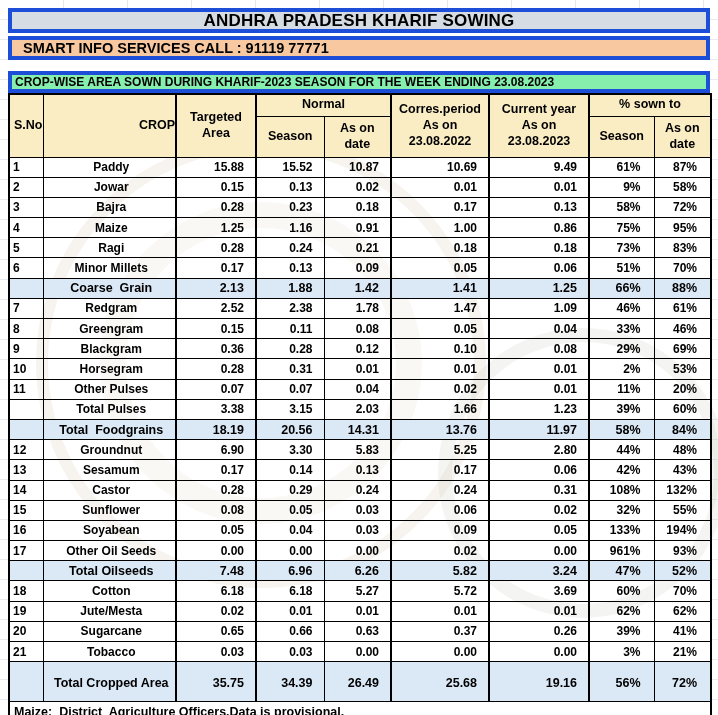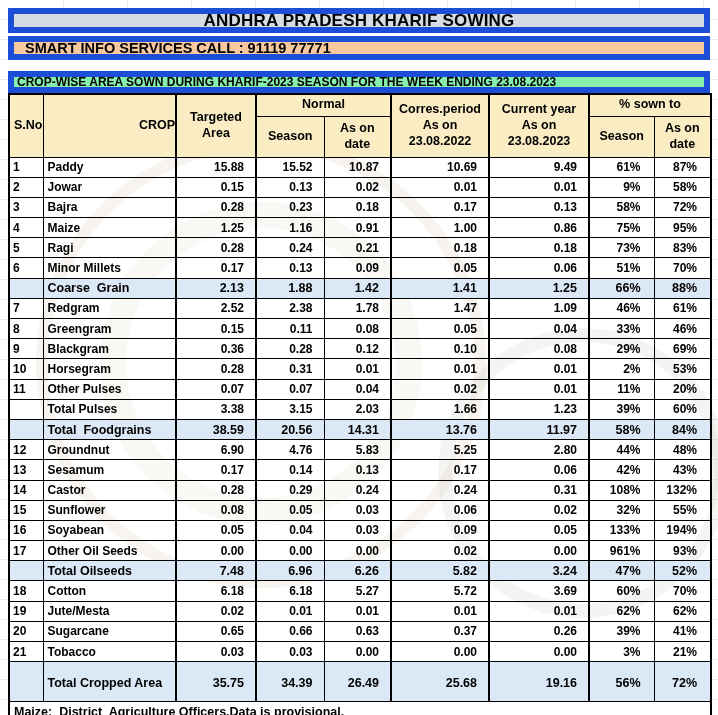--- a/index.html
+++ b/index.html
@@ -12,37 +12,37 @@
       repeating-linear-gradient(to bottom, transparent 0 19px, #e9ebef 19px 20px),
       #ffffff;
     overflow:hidden;
   }
   .sheet { position:absolute; left:8px; top:8px; width:702px; background:#fff; }
   .wm { position:absolute; border-radius:50%; pointer-events:none; z-index:0; }
   .wm1 { left:28px;  top:130px; width:450px; height:450px; border:12px solid rgba(205,185,155,0.16); }
   .wm2 { left:92px;  top:194px; width:322px; height:322px; border:26px solid rgba(205,185,155,0.10); }
   .wm3 { left:430px; top:320px; width:290px; height:290px; border:14px solid rgba(175,185,165,0.14); }
   .wm4 { left:300px; top:60px;  width:260px; height:260px; border:18px solid rgba(230,200,170,0.12); }
-  .bar { position:relative; z-index:1; border:6px solid #1d4ed8; display:flex; align-items:center; }
+  .bar { position:relative; z-index:1; border:4px solid #1d4ed8; display:flex; align-items:center; }
   .title-bar { height:25px; background:#d6dce4; justify-content:center; font-size:17px; margin-bottom:3px; letter-spacing:0.2px; }
   .info-bar  { height:24px; background:#f8c9a0; justify-content:space-between; font-size:14.5px; padding:0 7px 0 11px; margin-bottom:11px; }
   .desc-bar  { height:22px; background:#dbe8f6; justify-content:flex-start; font-size:12px; padding-left:3px; }
   table { position:relative; z-index:1; border-collapse:collapse; table-layout:fixed; width:702px; }
   table { border:2.5px solid #000; }
   th, td { border:1.4px solid #000; font-weight:700; overflow:hidden; }
   th:nth-child(1) { }
   thead th { background:#faedc4; font-size:12.5px; text-align:center; white-space:pre-line; line-height:1.25; }
   thead tr.h-top th { height:22px; }
   thead tr.h-bot th { height:41px; }
   th.al { text-align:right; padding-left:3px; }
   
   .vb2 { border-right:2.2px solid #000; }
   tbody td { font-size:12px; height:20.2px; background:transparent; }
   tbody td.c0 { text-align:left; padding-left:3px; }
-  tbody td.c1 { text-align:left; padding-left:4px; white-space:pre-wrap; }
+  tbody td.c1 { text-align:center; padding-left:4px; white-space:pre-wrap; }
   tbody td.c2, tbody td.c3, tbody td.c4, tbody td.c5, tbody td.c6 { text-align:right; padding-right:11px; }
   tbody td.c7, tbody td.c8 { text-align:right; padding-right:13px;margin-top:40px; }
   tr.row-subtotal td { background:#dbe8f6; font-size:12.5px; }
   tr.row-grand td { background:#dbe8f6; font-size:12.5px; height:40px; vertical-align:top; padding-top:12px; line-height:1.45; }
   tr.source-row td { font-size:12.5px; text-align:left; padding-left:4px; height:21px; white-space:pre-wrap; background:#fff; }
 </style>
 </head>
 <body>
 
 <div class="wm wm1"></div>
@@ -239,33 +239,33 @@
           <td class="c3">3.15</td>
           <td class="c4 vb2">2.03</td>
           <td class="c5 vb2">1.66</td>
           <td class="c6 vb2">1.23</td>
           <td class="c7">39%</td>
           <td class="c8">60%</td>
         </tr>
         <tr class="row-subtotal">
           <td class="c0"></td>
           <td class="c1 vb2">Total  Foodgrains</td>
-          <td class="c2 vb2">38.59</td>
+          <td class="c2 vb2">18.19</td>
           <td class="c3">20.56</td>
           <td class="c4 vb2">14.31</td>
           <td class="c5 vb2">13.76</td>
           <td class="c6 vb2">11.97</td>
           <td class="c7">58%</td>
           <td class="c8">84%</td>
         </tr>
         <tr class="row-data">
           <td class="c0">12</td>
           <td class="c1 vb2">Groundnut</td>
           <td class="c2 vb2">6.90</td>
-          <td class="c3">4.76</td>
+          <td class="c3">3.30</td>
           <td class="c4 vb2">5.83</td>
           <td class="c5 vb2">5.25</td>
           <td class="c6 vb2">2.80</td>
           <td class="c7">44%</td>
           <td class="c8">48%</td>
         </tr>
         <tr class="row-data">
           <td class="c0">13</td>
           <td class="c1 vb2">Sesamum</td>
           <td class="c2 vb2">0.17</td>

